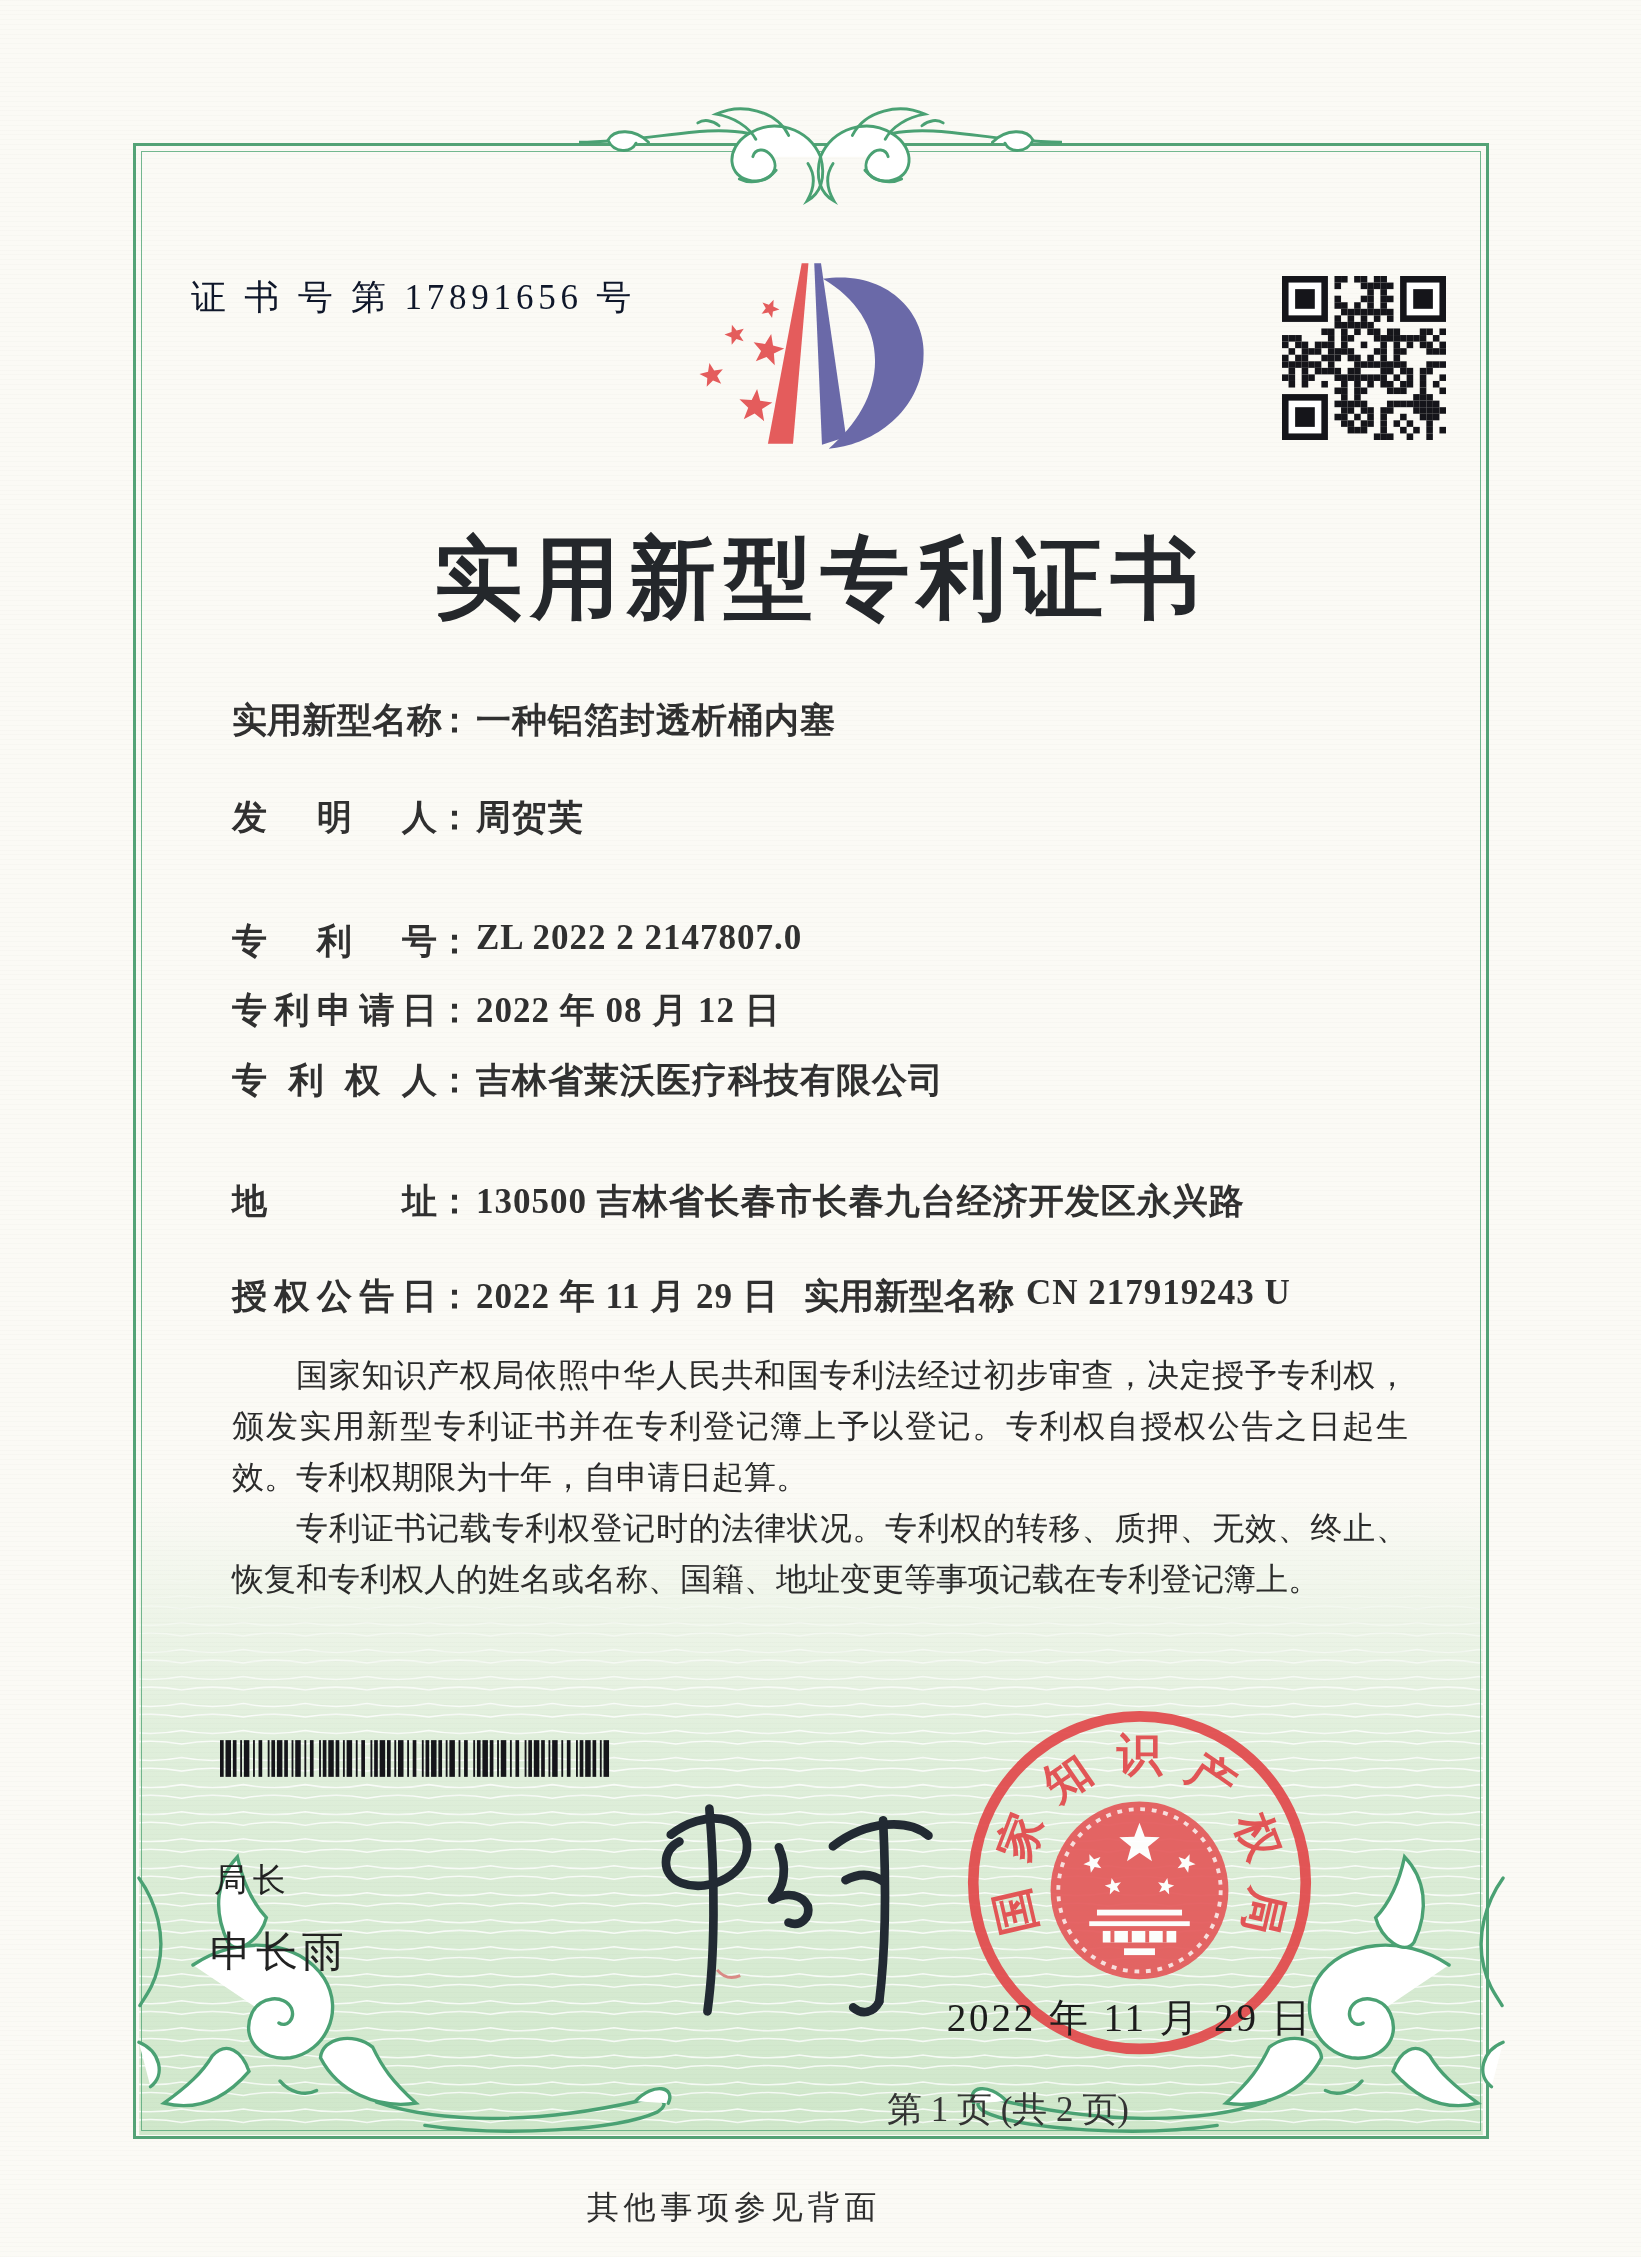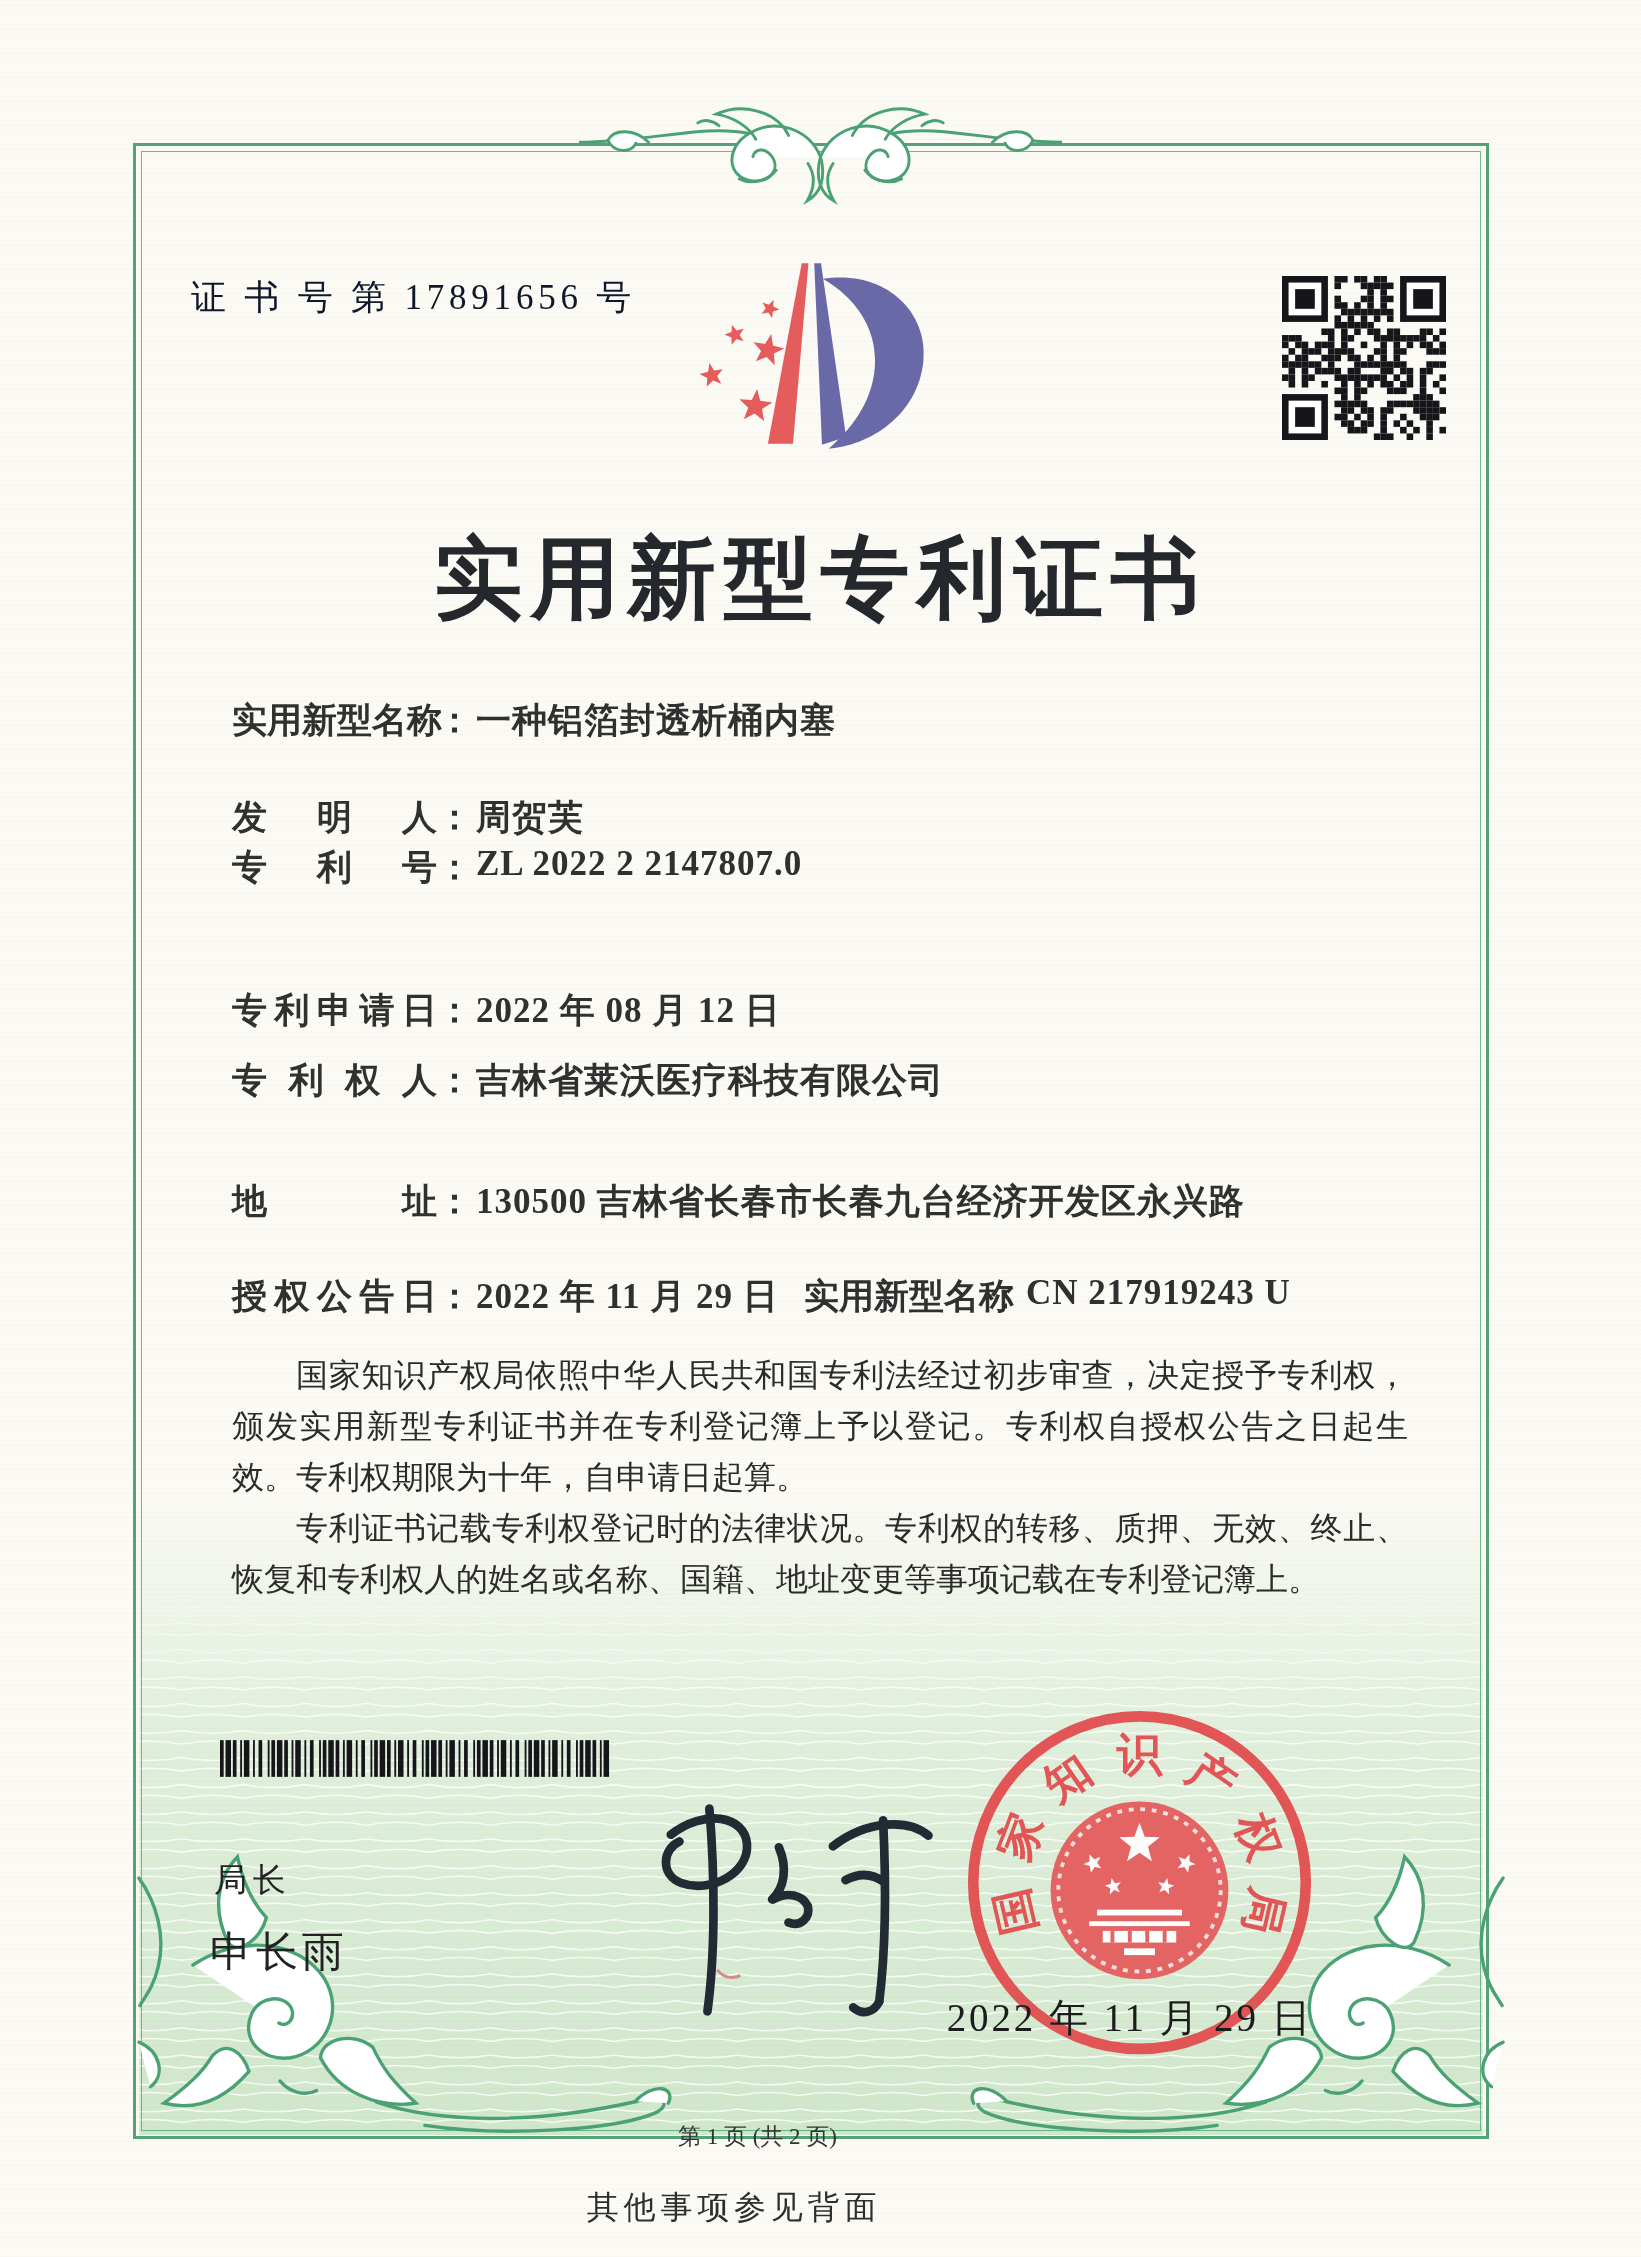--- a/index.html
+++ b/index.html
@@ -28,21 +28,21 @@
   #paras{left:232px;top:1350px;width:1176px;font-size:32px;line-height:51px;
          text-align:justify;color:#2b2b2b;}
   #paras p{margin:0;text-indent:2em;}
   
   #signer-title{left:214px;top:1858px;font-size:33px;color:#222;letter-spacing:5.8px;}
   #signer-name{left:210px;top:1924px;font-size:42px;color:#222;letter-spacing:3.9px;}
   
   #sealdate{left:908px;top:1991px;width:444px;text-align:center;font-size:39px;
             color:#1c1c1c;letter-spacing:2.9px;z-index:4;}
   
-  #pagefoot{left:386px;top:2086px;width:743px;text-align:center;font-size:23px;color:#333;z-index:3;margin-top:35px;}
+  #pagefoot{left:386px;top:2086px;width:743px;text-align:right;font-size:35px;color:#333;z-index:3;}
   #backnote{left:348px;top:2186px;width:772px;text-align:center;font-size:32px;
             letter-spacing:4.8px;color:#2e2e2e;}
   svg{display:block;}
   .z1{z-index:1;} .z2{z-index:2;} .z3{z-index:3;}
   #corner-right{transform:scaleX(-1);}
 </style>
 </head>
 <body>
 
 <div id="page">
@@ -408,21 +408,21 @@
     </svg>
 
   <div id="title" class="abs z2">实用新型专利证书</div>
 
   <div class="frow z2" style="top:697px">
     <span class="flabel">实用新型名称</span><span class="fcolon">：</span><span class="fvalue">一种铝箔封透析桶内塞</span>
   </div>
   <div class="frow z2" style="top:794px">
     <span class="flabel">发明人</span><span class="fcolon">：</span><span class="fvalue">周贺芙</span>
   </div>
-  <div class="frow z2" style="top:844px">
+  <div class="frow z2" style="top:918px">
     <span class="flabel">专利号</span><span class="fcolon">：</span><span class="fvalue">ZL 2022 2 2147807.0</span>
   </div>
   <div class="frow z2" style="top:987px">
     <span class="flabel">专利申请日</span><span class="fcolon">：</span><span class="fvalue">2022 年 08 月 12 日</span>
   </div>
   <div class="frow z2" style="top:1057px">
     <span class="flabel">专利权人</span><span class="fcolon">：</span><span class="fvalue">吉林省莱沃医疗科技有限公司</span>
   </div>
   <div class="frow z2" style="top:1178px">
     <span class="flabel">地址</span><span class="fcolon">：</span><span class="fvalue">130500 吉林省长春市长春九台经济开发区永兴路</span>

